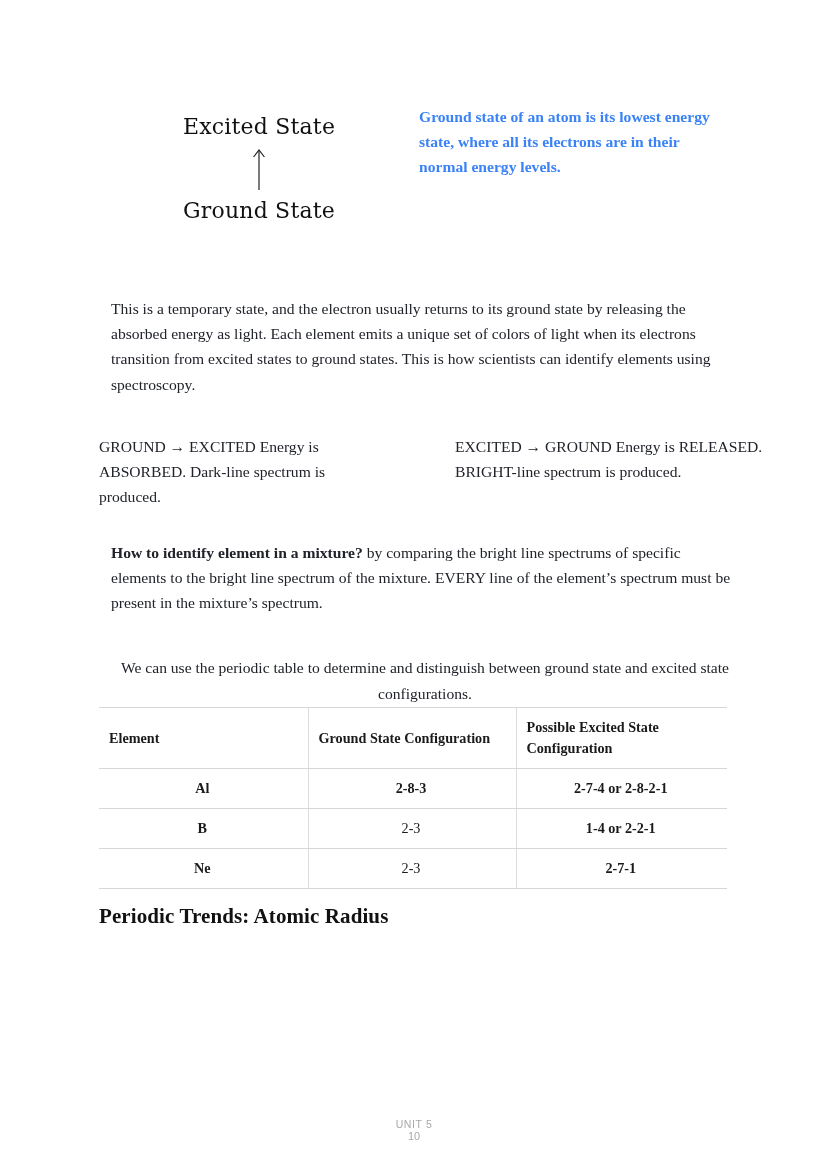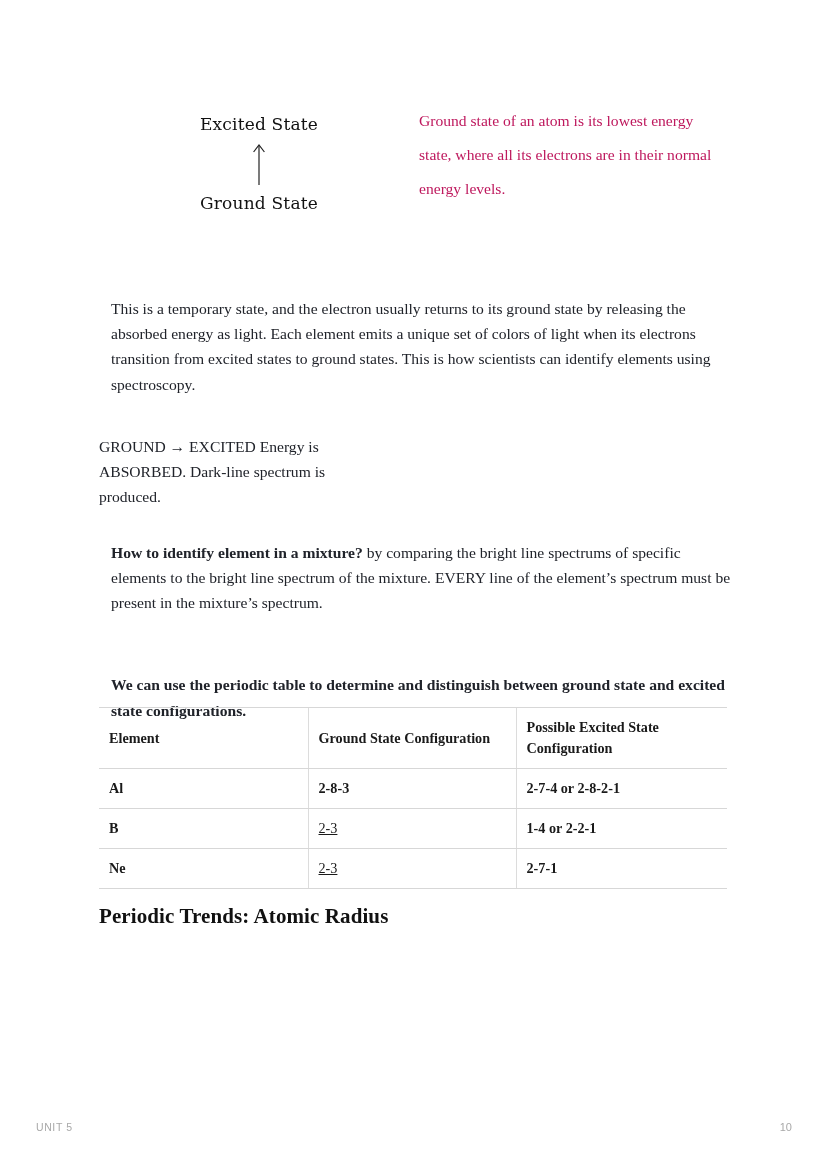--- a/index.html
+++ b/index.html
@@ -38,61 +38,62 @@
     width: 320px;
     flex: 0 0 320px;
     display: flex;
     flex-direction: column;
     align-items: center;
     padding-top: 10px;
   }
 
   .diagram-label {
     font-family: "DejaVu Serif", "Liberation Serif", serif;
-    font-size: 17px;
+    font-size: 22px;
     letter-spacing: 0.2px;
     color: #111111;
     white-space: nowrap;
   }
 
   .diagram-arrow {
     width: 18px;
     height: 44px;
     margin: 7px 0 8px 0;
     display: block;
   }
 
   .text-col {
     flex: 1 1 auto;
     padding-top: 0px;
   }
 
   .text-col p {
     margin: 0 0 14px 0;
     font-size: 15.6px;
-    line-height: 34px;
-    color: #be185d;
+    line-height: 25px;
+    color: #3b82f6;
+    font-weight: bold;
   }
   .text-col p:last-child { margin-bottom: 0; }
 
   
   .body-para {
     position: absolute;
     left: 99px;
     width: 628px;
     font-size: 15.6px;
     line-height: 25.2px;
     color: #20232a;
     margin: 12px;
     text-align: left;
   }
 
   #para-temporary { top: 284px; }
   #para-identify  { top: 528px; }
-  #para-periodic  { top: 660px; font-weight: bold; line-height: 26px; }
+  #para-periodic  { top: 643px; font-weight: normal; line-height: 26px; text-align: center; }
 
   .body-para .lead {
     font-weight: bold;
   }
 
   
   .energy-cols {
     position: absolute;
     left: 99px;
     top: 434px;
@@ -135,27 +136,27 @@
   }
   .config-table th:not(:first-child),
   .config-table td:not(:first-child) {
     border-left: 1px solid #dcdcdc;
   }
   .config-table thead th {
     font-weight: bold;
     height: 36px;
     vertical-align: middle;
   }
-  .config-table tbody td { height: 20px; }
+  .config-table tbody td { height: 20px; text-align: center; }
   .config-table .c-el   { width: 209px; }
   .config-table .c-gs   { width: 208px; }
   .config-table .c-es   { width: 211px; }
 
   .cell-bold { font-weight: bold; }
-  .cell-reg  { font-weight: normal; text-decoration: underline; }
+  .cell-reg  { font-weight: normal; }
 
   
   .section-heading {
     position: absolute;
     left: 99px;
     top: 902px;
     width: 628px;
     margin: 0;
     font-size: 21px;
     font-weight: bold;
@@ -165,21 +166,21 @@
   }
 
   
   .footer {
     position: absolute;
     left: 36px;
     right: 36px;
     top: 1118px;
     height: 18px;
     display: flex;
-    flex-direction: row;
+    flex-direction: column;
     justify-content: space-between;
     align-items: center;
   }
   .footer .f-left {
     font-family: "Liberation Sans", "DejaVu Sans", sans-serif;
     font-size: 10.5px;
     letter-spacing: 0.6px;
     color: #a8a8a8;
   }
   .footer .f-right {
@@ -209,20 +210,21 @@
     <div class="text-col">
       <p>Ground state of an atom is its lowest energy state, where all its electrons are in their normal energy levels.</p>
     </div>
 
   </div>
 
   <p class="body-para" id="para-temporary">This is a temporary state, and the electron usually returns to its ground state by releasing the absorbed energy as light. Each element emits a unique set of colors of light when its electrons transition from excited states to ground states. This is how scientists can identify elements using spectroscopy.</p>
 
   <div class="energy-cols">
     <div class="col left">GROUND → EXCITED Energy is ABSORBED. Dark-line spectrum is produced.</div>
+    <div class="col right">EXCITED → GROUND Energy is RELEASED. BRIGHT-line spectrum is produced.</div>
   </div>
 
   <p class="body-para" id="para-identify">
     <span class="lead">How to identify element in a mixture?</span><span> by comparing the bright line spectrums of specific elements to the bright line spectrum of the mixture. EVERY line of the element’s spectrum must be present in the mixture’s spectrum.</span>
   </p>
 
   <p class="body-para" id="para-periodic">We can use the periodic table to determine and distinguish between ground state and excited state configurations.</p>
 
   <table class="config-table">
     <colgroup>

